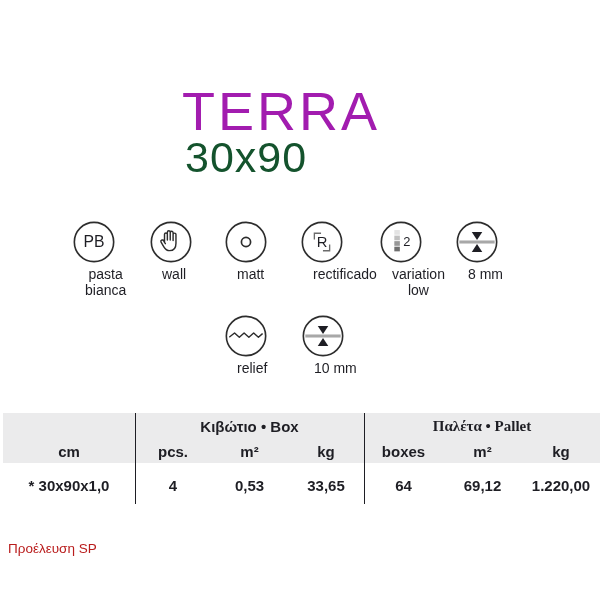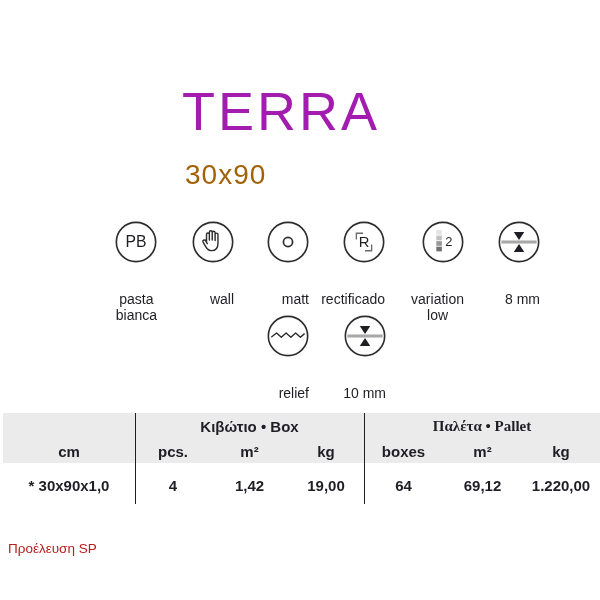--- a/index.html
+++ b/index.html
@@ -6,25 +6,25 @@
   body{
     width:600px;height:600px;background:#ffffff;position:relative;overflow:hidden;
     font-family:"Liberation Sans","DejaVu Sans",sans-serif;color:#1e1e24;
   }
   
   .title{
     position:absolute;left:182px;top:84px;margin:0;
     font-size:54px;font-weight:300;letter-spacing:3px;line-height:1;color:#a21caf;
   }
   .size{
-    position:absolute;left:185px;top:161px;
-    font-size:28px;font-weight:300;letter-spacing:1px;line-height:1;color:#a16207;
+    position:absolute;left:185px;top:136px;
+    font-size:43px;font-weight:300;letter-spacing:1px;line-height:1;color:#14532d;
   }
   
-  .feature{position:absolute;width:84px;display:flex;flex-direction:column;align-items:flex-end;gap:25px;}
+  .feature{position:absolute;width:84px;display:flex;flex-direction:column;align-items:flex-start;}
   .feature svg{display:block;}
   .flabel{
     margin-top:3px;font-size:14px;line-height:1.15;text-align:center;
     white-space:pre-line;color:#1e1e24;margin-left:12px;
   }
   .f1{top:221px}.f2{top:315px}
   .p0{left:73px}.p1{left:150px}.p2{left:225px}.p3{left:301px}.p4{left:380px}.p5{left:456px}
   .q0{left:225px}.q1{left:302px}
   .icircle{fill:none;stroke:#2d2d2d;stroke-width:1.7;}
   .istroke{fill:none;stroke:#2d2d2d;stroke-width:1.5;stroke-linecap:round;stroke-linejoin:round;}
@@ -147,22 +147,22 @@
     <div class="th" style="grid-column:2">pcs.</div>
     <div class="th" style="grid-column:3">m²</div>
     <div class="th" style="grid-column:4">kg</div>
     <div class="th" style="grid-column:5">boxes</div>
     <div class="th" style="grid-column:6">m²</div>
     <div class="th" style="grid-column:7">kg</div>
   </div>
   <div class="trow">
     <div class="td">* 30x90x1,0</div>
     <div class="td">4</div>
-    <div class="td">1,42</div>
-    <div class="td">19,00</div>
+    <div class="td">0,53</div>
+    <div class="td">33,65</div>
     <div class="td">64</div>
     <div class="td">69,12</div>
     <div class="td">1.220,00</div>
   </div>
   <div class="vline vl1"></div>
   <div class="vline vl2"></div>
 </div>
 
 <div class="origin">Προέλευση SP</div>
 

